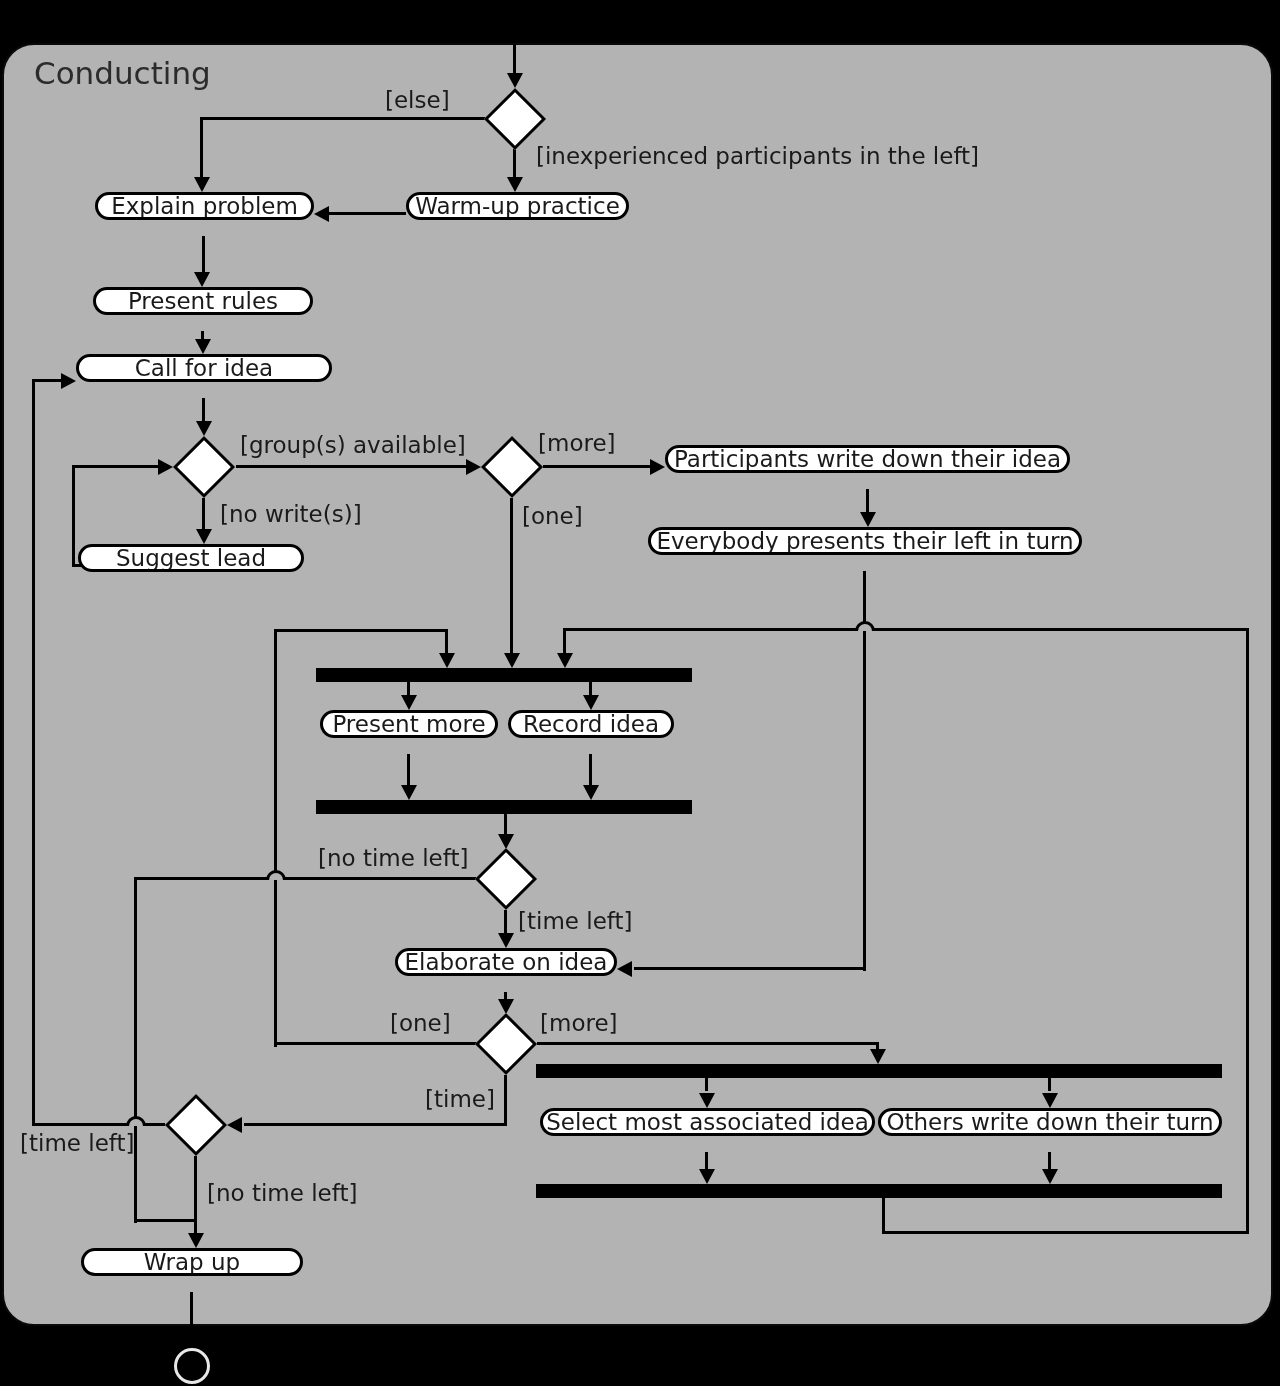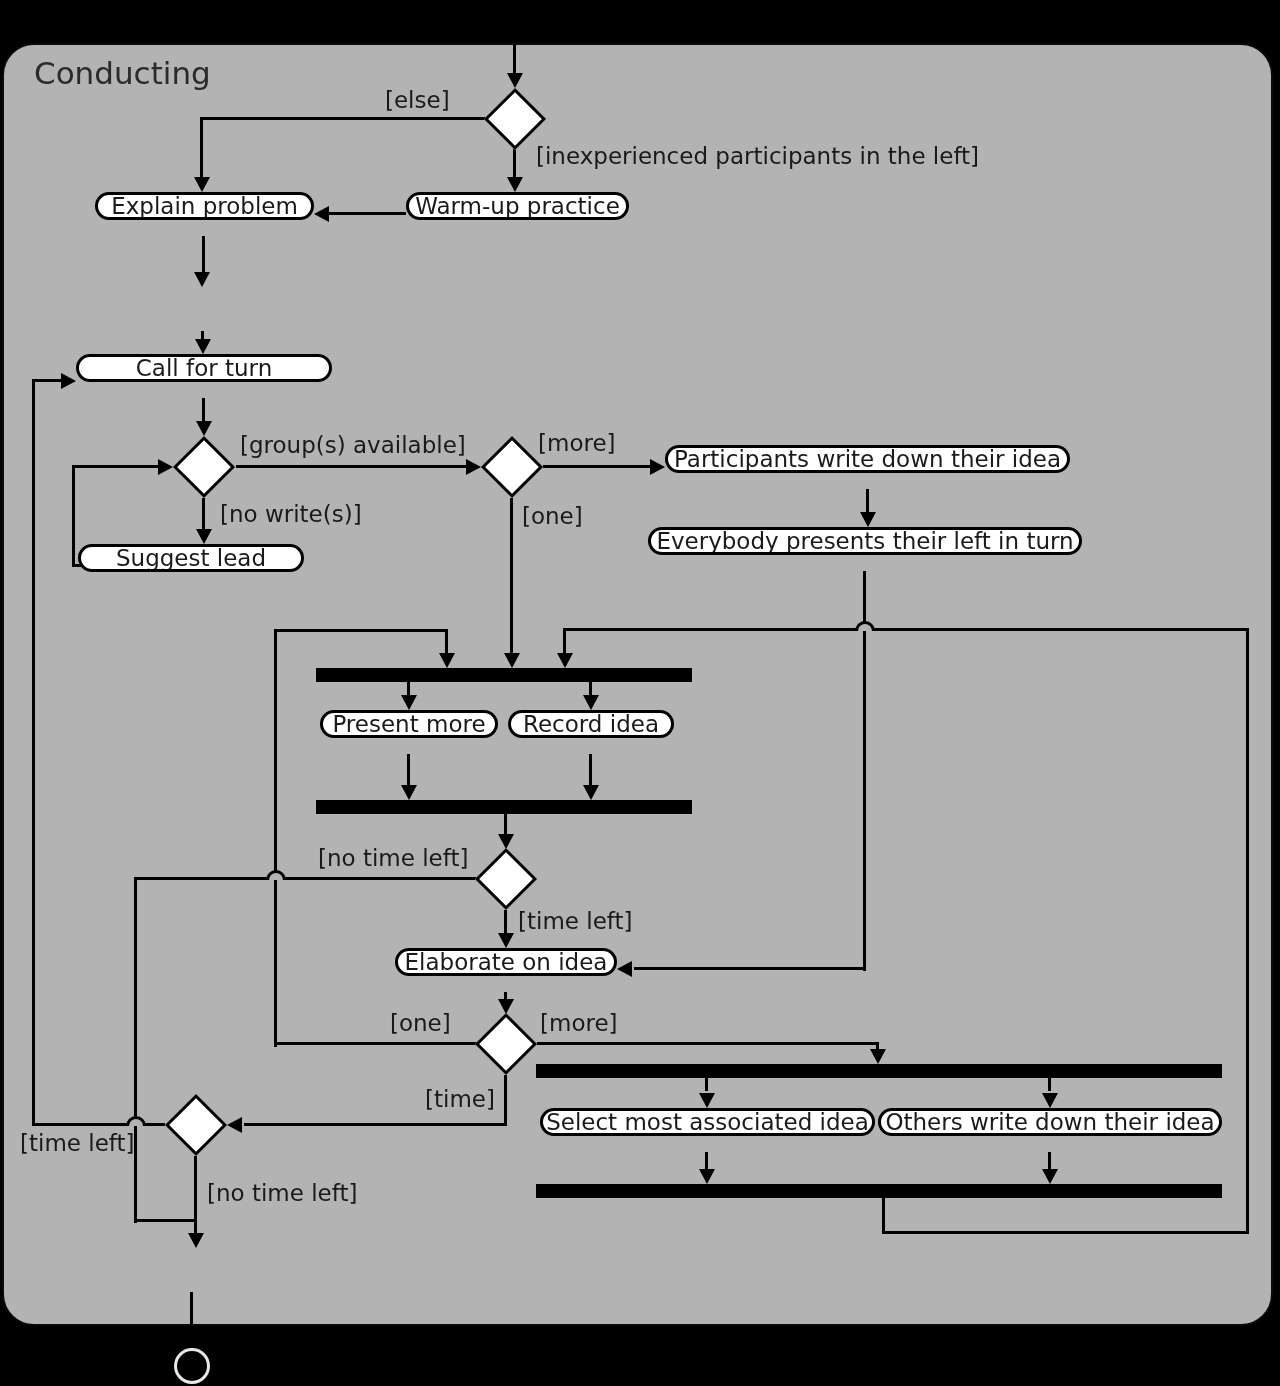--- a/index.html
+++ b/index.html
@@ -167,29 +167,31 @@
 
   <div class="dia" style="left:493px;top:97px"></div>
   <div class="dia" style="left:182px;top:445px"></div>
   <div class="dia" style="left:490px;top:445px"></div>
   <div class="dia" style="left:484px;top:857px"></div>
   <div class="dia" style="left:484px;top:1022px"></div>
   <div class="dia" style="left:174px;top:1103px"></div>
 
   <div class="box" style="left:95px;top:192px;width:219px">Explain problem</div>
   <div class="box" style="left:406px;top:192px;width:223px">Warm-up practice</div>
-  <div class="box" style="left:76px;top:354px;width:256px">Call for turn</div>
+  <div class="box" style="left:93px;top:287px;width:220px">Present rules</div>
+  <div class="box" style="left:76px;top:354px;width:256px">Call for idea</div>
   <div class="box" style="left:78px;top:544px;width:226px">Suggest lead</div>
   <div class="box" style="left:665px;top:445px;width:405px">Participants write down their idea</div>
   <div class="box" style="left:648px;top:527px;width:434px">Everybody presents their left in turn</div>
   <div class="box" style="left:320px;top:710px;width:178px">Present more</div>
   <div class="box" style="left:508px;top:710px;width:166px">Record idea</div>
   <div class="box" style="left:395px;top:948px;width:222px">Elaborate on idea</div>
   <div class="box" style="left:540px;top:1108px;width:335px">Select most associated idea</div>
-  <div class="box" style="left:878px;top:1108px;width:344px">Others write down their idea</div>
+  <div class="box" style="left:878px;top:1108px;width:344px">Others write down their turn</div>
+  <div class="box" style="left:81px;top:1248px;width:222px">Wrap up</div>
 
   <div class="g" style="left:385px;top:87px">[else]</div>
   <div class="g" style="left:536px;top:143px">[inexperienced participants in the left]</div>
   <div class="g" style="left:240px;top:432px">[group(s) available]</div>
   <div class="g" style="left:220px;top:501px">[no write(s)]</div>
   <div class="g" style="left:538px;top:430px">[more]</div>
   <div class="g" style="left:522px;top:503px">[one]</div>
   <div class="g" style="left:318px;top:845px">[no time left]</div>
   <div class="g" style="left:518px;top:908px">[time left]</div>
   <div class="g" style="left:390px;top:1010px">[one]</div>

